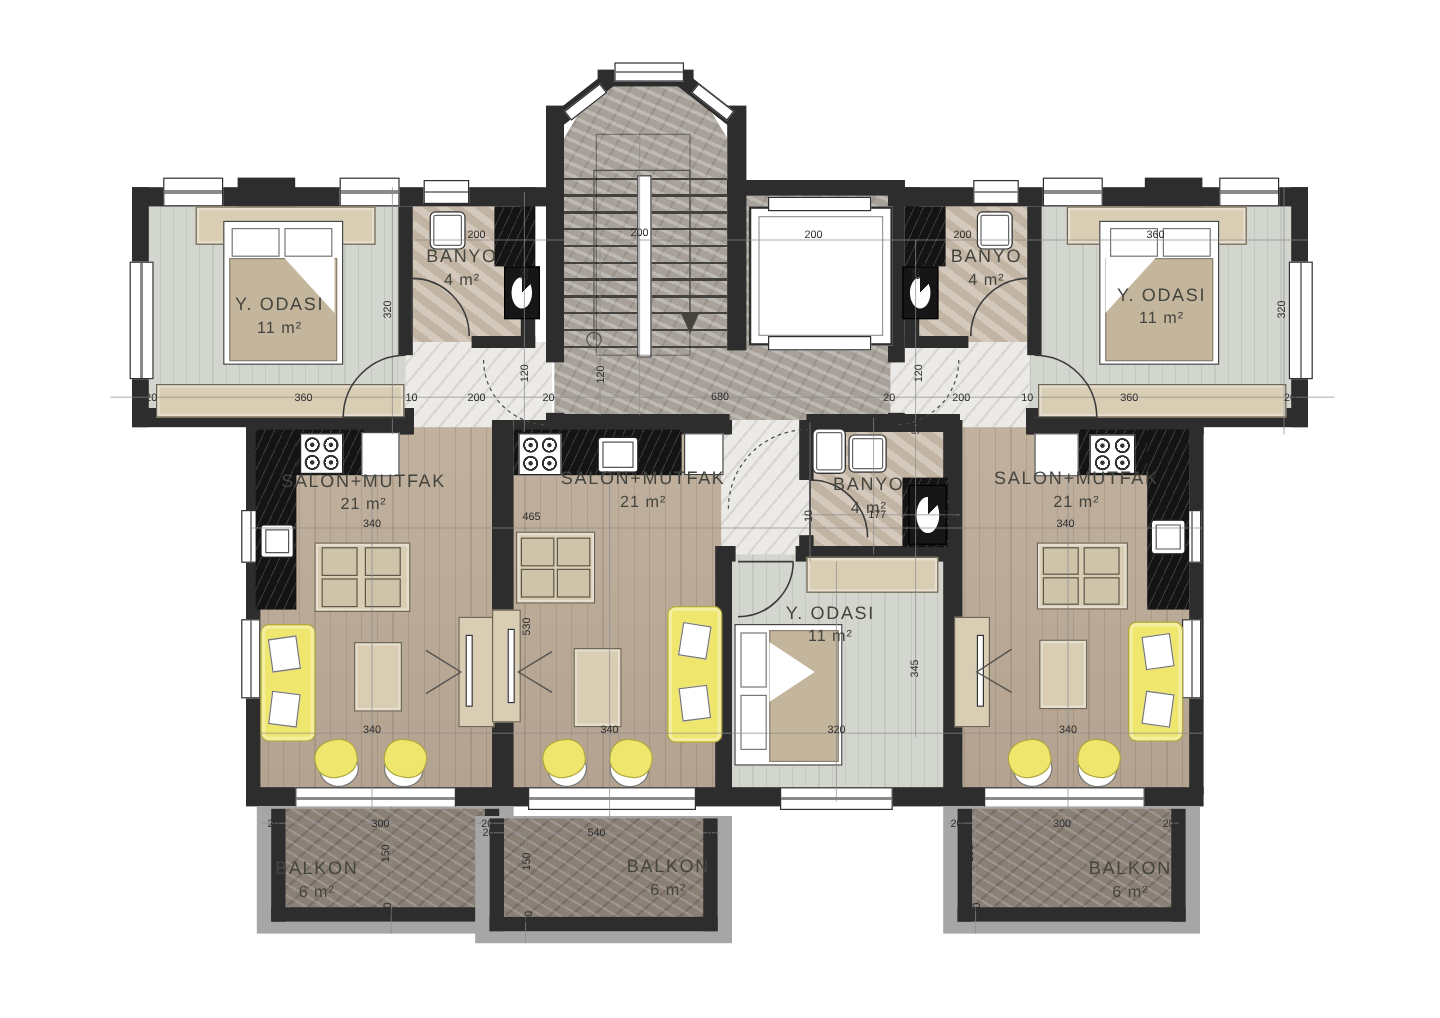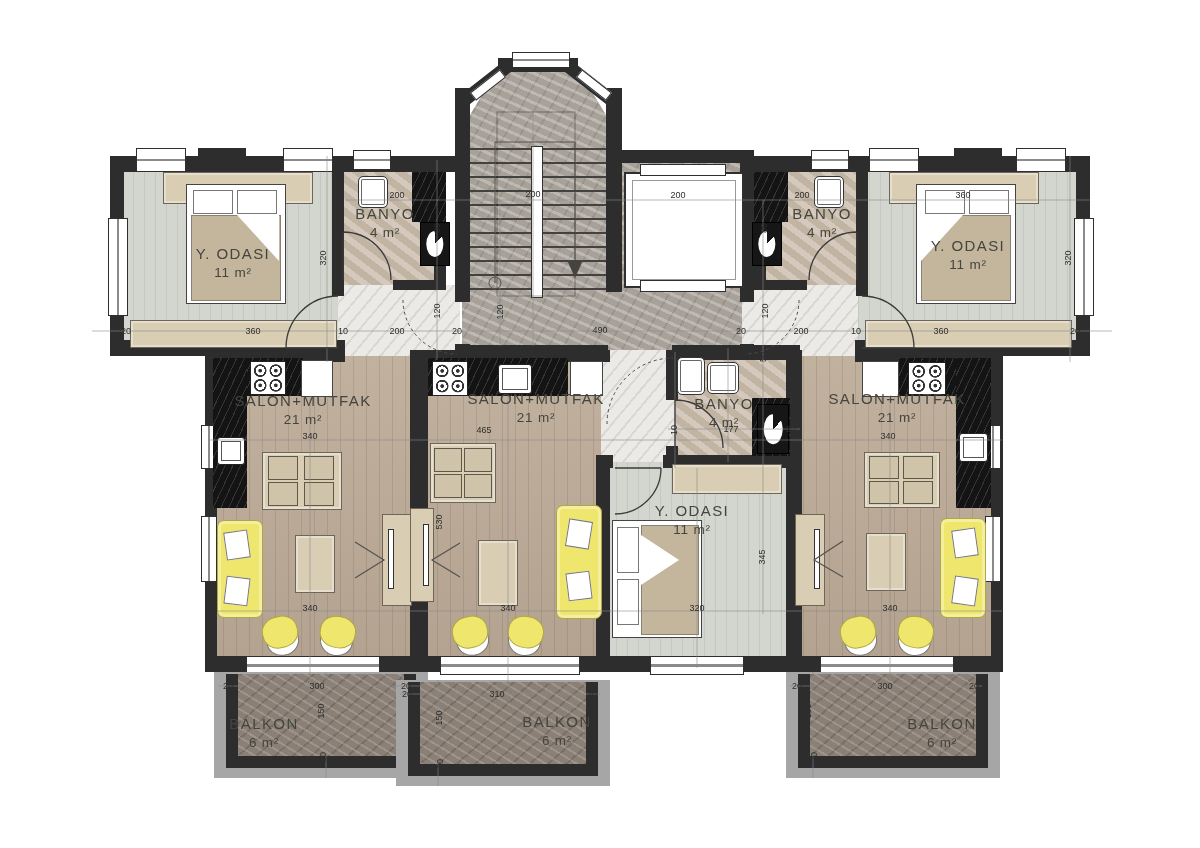--- a/index.html
+++ b/index.html
@@ -360,47 +360,47 @@
       <span class="dim" style="left: 963px; top: 195px;">360</span>
       <span class="dim v" style="left: 764px; top: 228px;">80</span>
       <span class="dim v" style="left: 1068px; top: 258px;">320</span>
       <span class="dim" style="left: 126px; top: 331px;">20</span>
       <span class="dim" style="left: 253px; top: 331px;">360</span>
       <span class="dim" style="left: 397px; top: 331px;">200</span>
       <span class="dim" style="left: 343px; top: 331px;">10</span>
       <span class="dim" style="left: 457px; top: 331px;">20</span>
       <span class="dim v" style="left: 437px; top: 311px;">120</span>
       <span class="dim v" style="left: 500px; top: 312px;">120</span>
-      <span class="dim" style="left: 600px; top: 330px;">490</span>
+      <span class="dim" style="left: 600px; top: 330px;">680</span>
       <span class="dim" style="left: 741px; top: 331px;">20</span>
       <span class="dim v" style="left: 765px; top: 311px;">120</span>
       <span class="dim" style="left: 801px; top: 331px;">200</span>
       <span class="dim" style="left: 856px; top: 331px;">10</span>
       <span class="dim" style="left: 941px; top: 331px;">360</span>
       <span class="dim" style="left: 1075px; top: 331px;">20</span>
       <span class="dim v" style="left: 763px; top: 357px;">50</span>
       <span class="dim" style="left: 310px; top: 436px;">340</span>
-      <span class="dim" style="left: 484px; top: 430px;">465</span>
+      <span class="dim" style="left: 443px; top: 430px;">465</span>
       <span class="dim v" style="left: 439px; top: 522px;">530</span>
       <span class="dim" style="left: 888px; top: 436px;">340</span>
       <span class="dim v" style="left: 674px; top: 430px;">10</span>
       <span class="dim" style="left: 731px; top: 429px;">177</span>
       <span class="dim" style="left: 791px; top: 429px;">20</span>
       <span class="dim v" style="left: 762px; top: 557px;">345</span>
       <span class="dim" style="left: 310px; top: 608px;">340</span>
       <span class="dim" style="left: 508px; top: 608px;">340</span>
       <span class="dim" style="left: 697px; top: 608px;">320</span>
       <span class="dim" style="left: 890px; top: 608px;">340</span>
       <span class="dim" style="left: 228px; top: 686px;">20</span>
       <span class="dim" style="left: 317px; top: 686px;">300</span>
       <span class="dim" style="left: 406px; top: 686px;">20</span>
       <span class="dim v" style="left: 321px; top: 711px;">150</span>
       <span class="dim v" style="left: 323px; top: 757px;">20</span>
       <span class="dim" style="left: 407px; top: 694px;">20</span>
-      <span class="dim" style="left: 497px; top: 694px;">310</span>
+      <span class="dim" style="left: 497px; top: 694px;">540</span>
       <span class="dim" style="left: 592px; top: 694px;">20</span>
       <span class="dim v" style="left: 439px; top: 718px;">150</span>
       <span class="dim v" style="left: 440px; top: 764px;">20</span>
       <span class="dim" style="left: 797px; top: 686px;">20</span>
       <span class="dim" style="left: 885px; top: 686px;">300</span>
       <span class="dim" style="left: 974px; top: 686px;">20</span>
       <span class="dim v" style="left: 808px; top: 711px;">150</span>
       <span class="dim v" style="left: 814px; top: 757px;">20</span>
     </div>
 </div>

